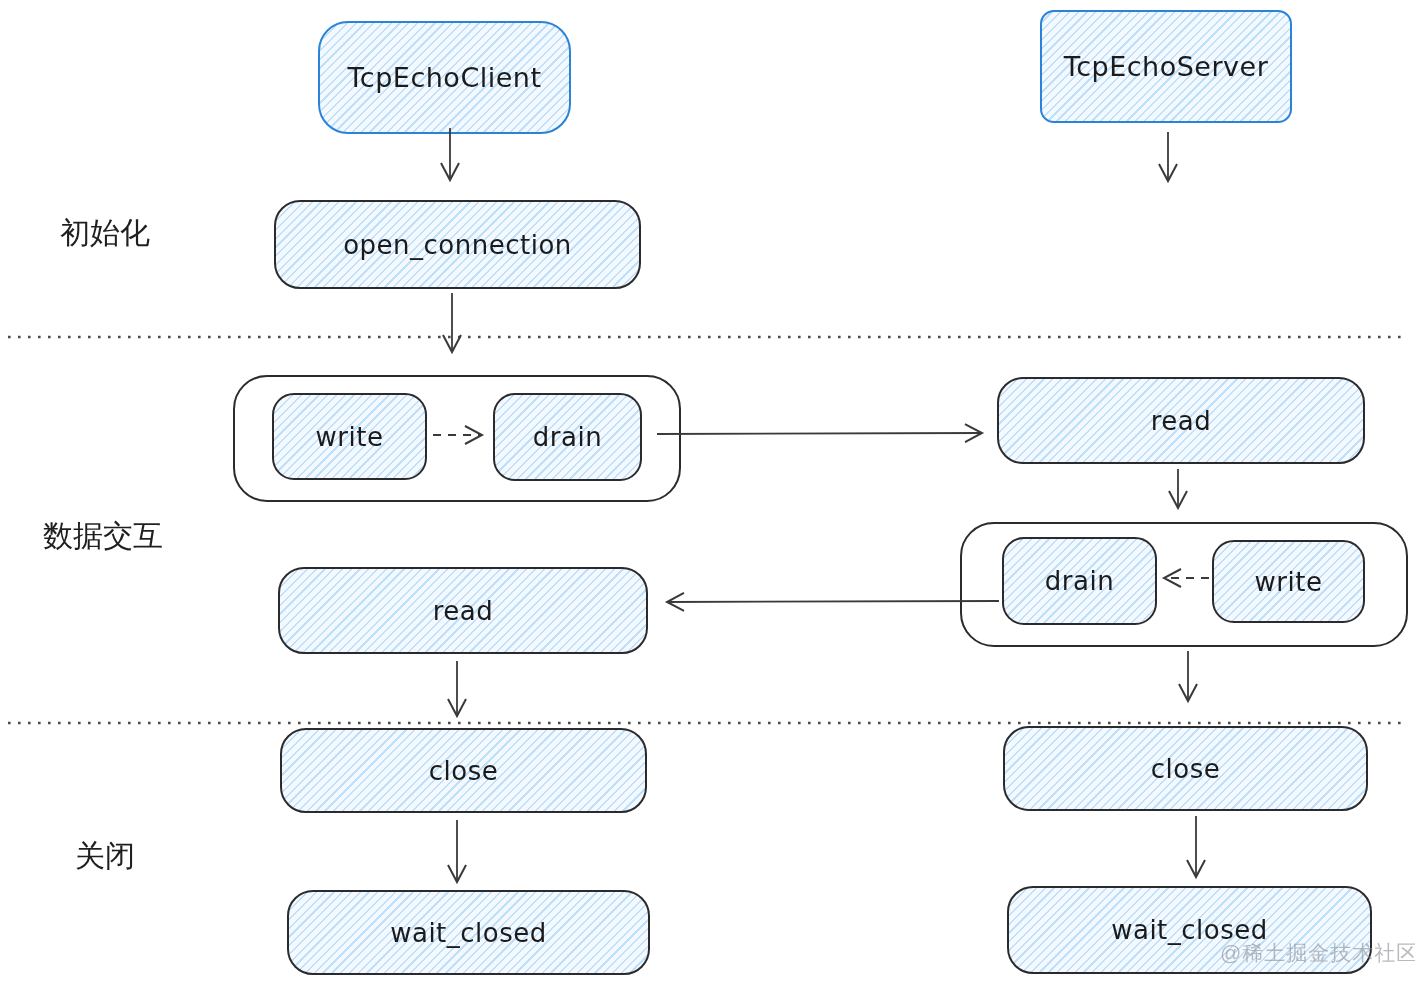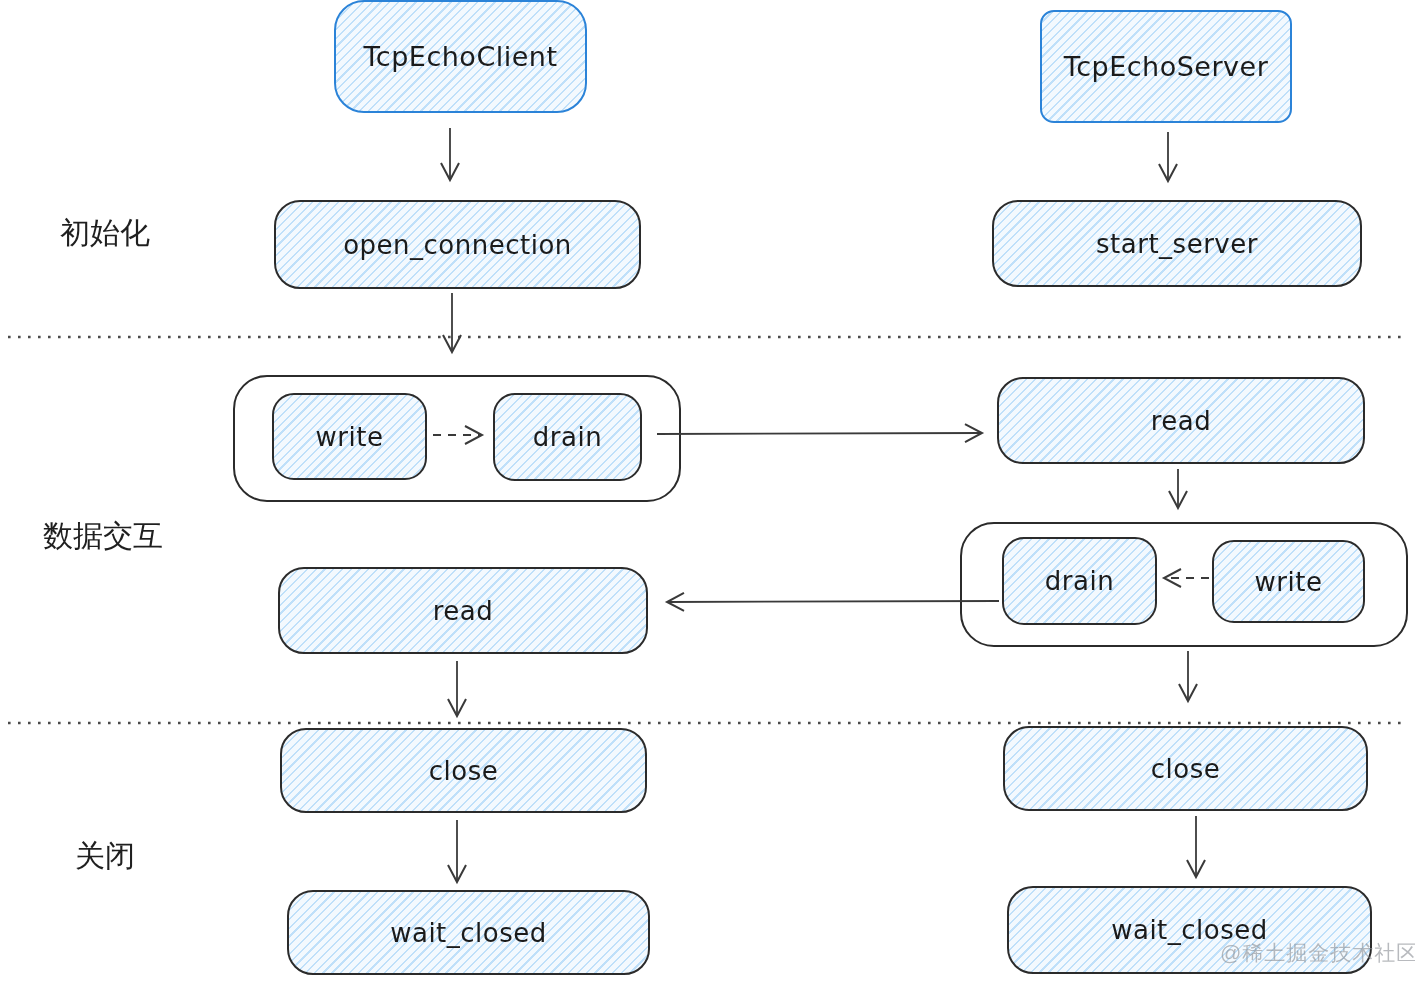--- a/index.html
+++ b/index.html
@@ -42,32 +42,29 @@
 </style>
 </head>
 <body>
 
 <div class="canvas">
 
   <div class="phase-label" style="left:60px; top:213px;">初始化</div>
   <div class="phase-label" style="left:43px; top:516px;">数据交互</div>
   <div class="phase-label" style="left:75px; top:836px;">关闭</div>
 
-  <div class="node blue" style="left:318px; top:0; width:253px; height:113px; border-radius:30px;margin-left:16px;">
+  <div class="node blue" style="left:318px; top:21px; width:253px; height:113px; border-radius:30px;">
     <span>TcpEchoClient</span>
   </div>
   <div class="node blue" style="left:1040px; top:10px; width:252px; height:113px; border-radius:14px;">
     <span>TcpEchoServer</span>
   </div>
 
   <div class="node" style="left:268px; top:200px; width:367px; height:89px;margin-left:6px;">
     <span>open_connection</span>
-  </div>
-  <div class="node" style="left:992px; top:200px; width:370px; height:87px;">
-    <span>start_server</span>
   </div>
 
   <div class="group" style="left:233px; top:375px; width:448px; height:127px;"></div>
   <div class="node" style="left:272px; top:393px; width:155px; height:87px; border-radius:22px;">
     <span>write</span>
   </div>
   <div class="node" style="left:493px; top:393px; width:149px; height:88px; border-radius:22px;">
     <span>drain</span>
   </div>
 

